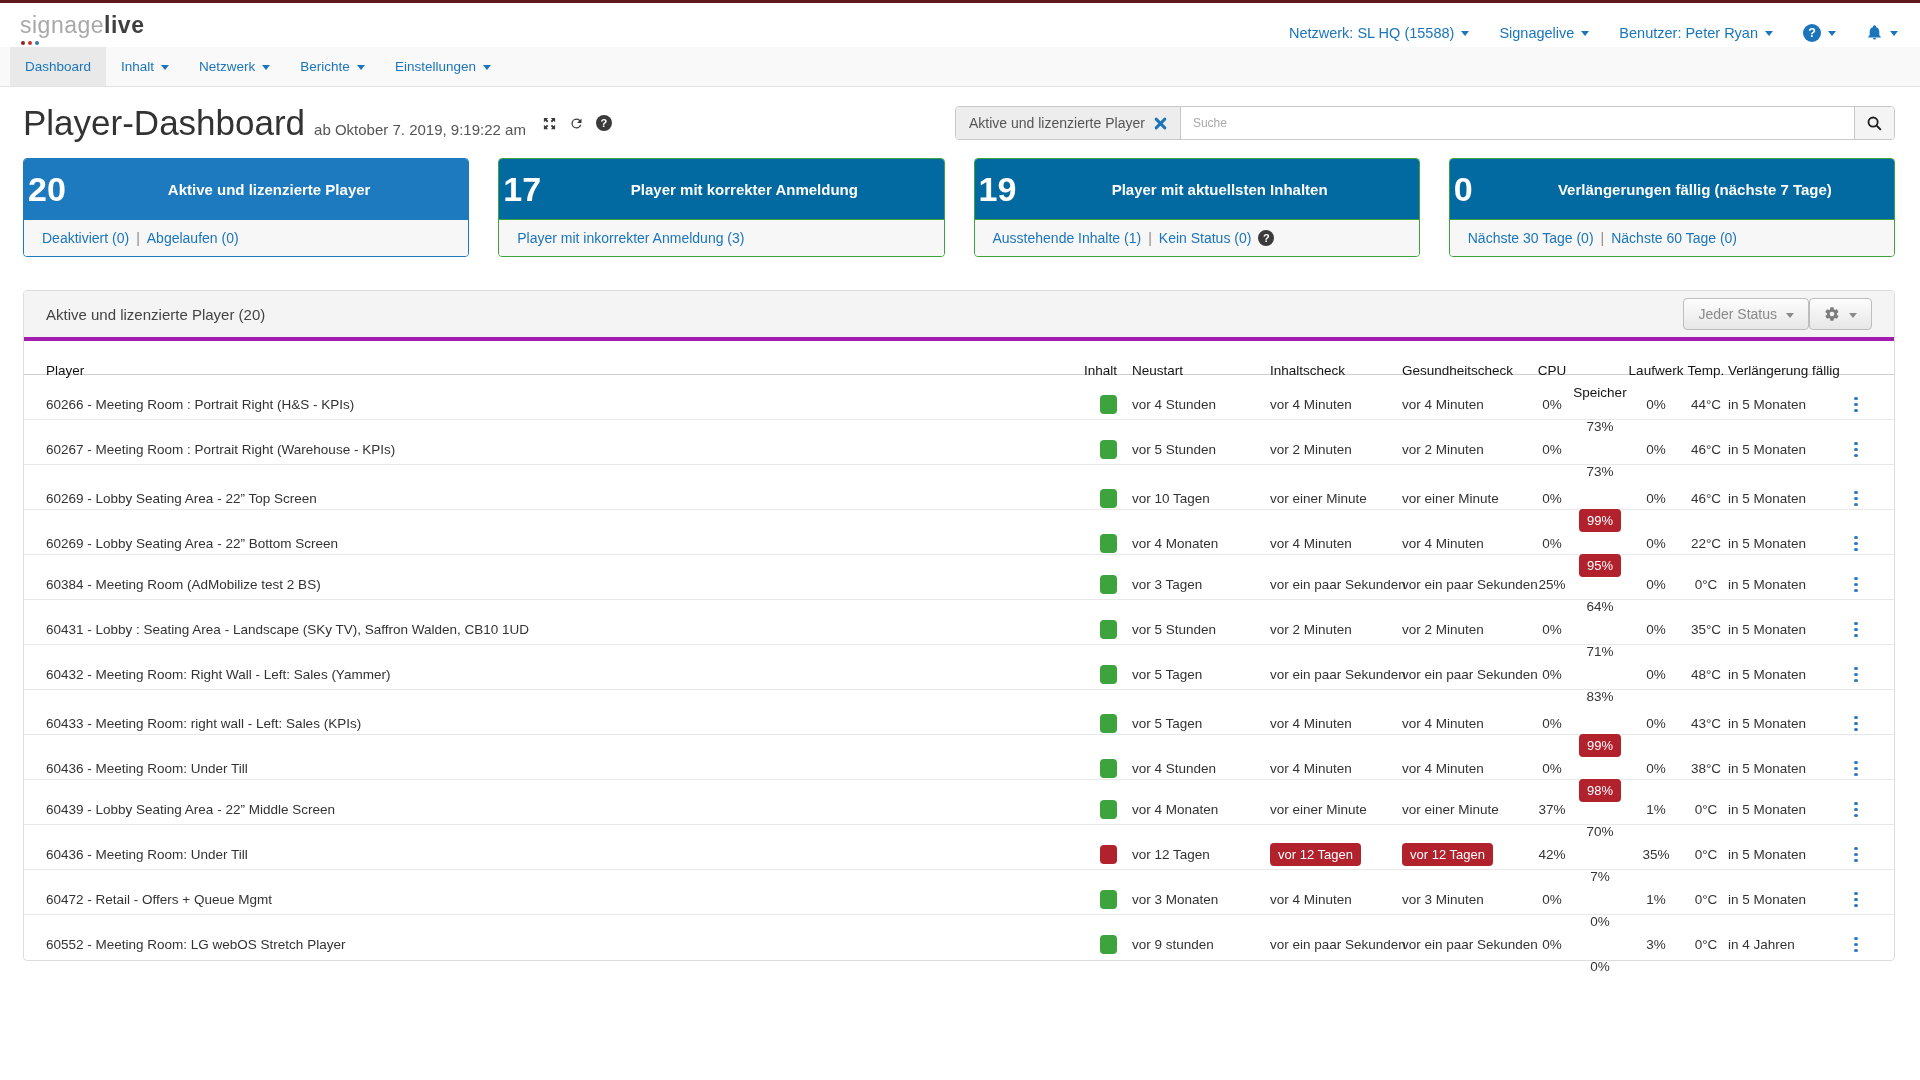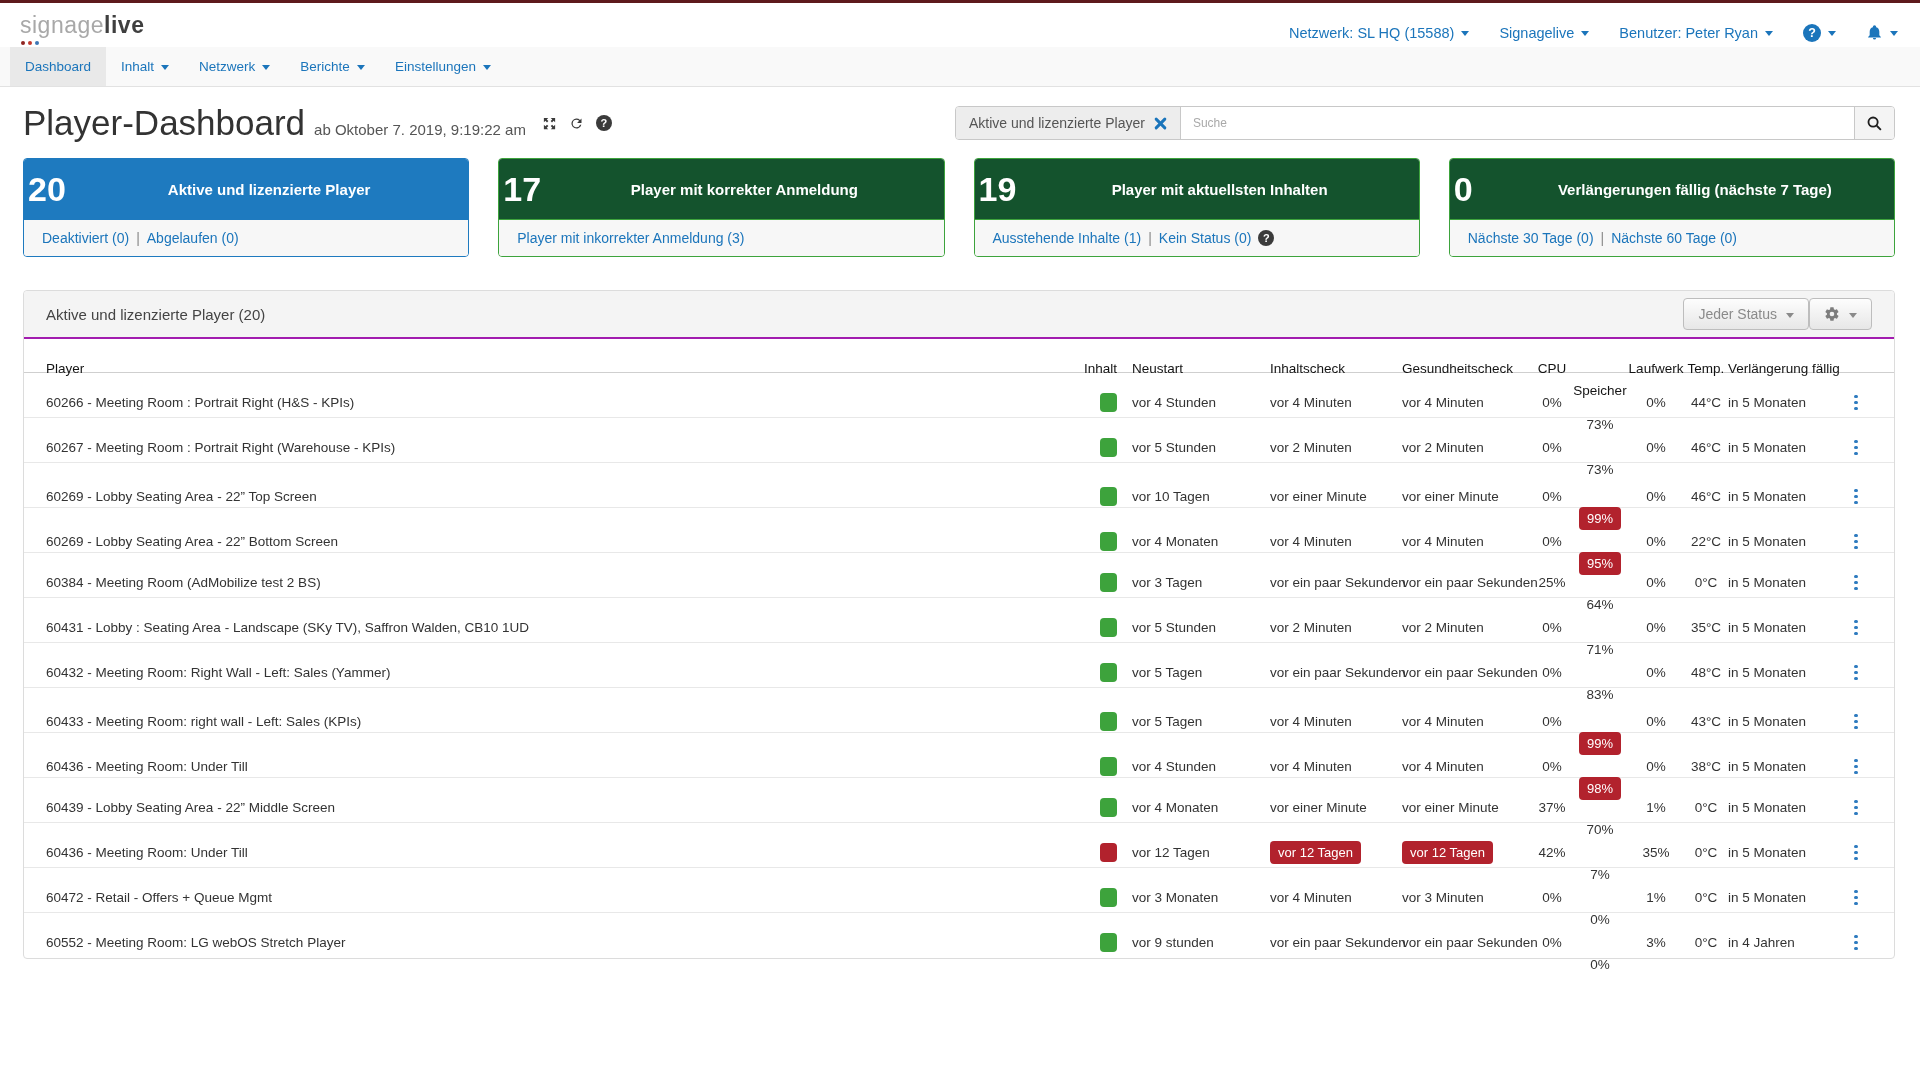--- a/index.html
+++ b/index.html
@@ -48,33 +48,33 @@
   .search-input::placeholder { color:#a9a9a9; }
   .search-btn { width:40px; background:#f4f4f4; border-left:1px solid #c8c8c8; display:flex; align-items:center; justify-content:center; cursor:pointer; }
 
   
   .cards { margin-top:15px; display:grid; grid-template-columns:repeat(4,1fr); gap:29px; }
   .card { border-radius:4px; overflow:hidden; border:1px solid; background:#f7f7f7; }
   .card-blue  { border-color:#1e7abf; }
   .card-green { border-color:#3da33c; }
   .card-header { height:60px; position:relative; display:flex; align-items:center; color:#fff; cursor:pointer; }
   .card-blue  .card-header { background:#1e7abf; }
-  .card-green .card-header { background:#14532d; }
+  .card-green .card-header { background:#0369a1; }
   .card-value { font-size:34px; font-weight:bold; margin-left:4px; position:relative; z-index:1; }
   .card-title { position:absolute; left:60px; right:14px; text-align:center; font-size:15px; font-weight:bold; }
   .card-footer { background:#f7f7f7; border-top:1px solid; padding:10px 18px; font-size:14px; color:#1b75bb; display:flex; align-items:center; white-space:nowrap; }
   .card-blue  .card-footer { border-top-color:#1e7abf; }
   .card-green .card-footer { border-top-color:#3da33c; }
   .card-link { cursor:pointer; }
   .card-sep { color:#8a8a8a; margin:0 7px; }
   .card-footer .dark-circle { margin-left:7px; }
 
   
   .panel { margin-top:33px; border:1px solid #dcdcdc; border-radius:4px; background:#fff; }
-  .panel-header { background:#f4f4f4; border-bottom:2px solid #a21caf; border-radius:4px 4px 0 0; display:flex; align-items:center; justify-content:space-between; padding:7px 22px; min-height:48px; }
+  .panel-header { background:#f4f4f4; border-bottom:4px solid #a21caf; border-radius:4px 4px 0 0; display:flex; align-items:center; justify-content:space-between; padding:7px 22px; min-height:48px; }
   .panel-title { font-size:15px; color:#444; }
   .panel-actions { display:flex; gap:0; }
   .btn { background:linear-gradient(#fdfdfd,#e7e7e7); border:1px solid #bdbdbd; border-radius:4px; color:#8a8a8a; font-size:14px; padding:7px 14px; display:flex; align-items:center; gap:9px; cursor:pointer; }
   .btn .caret { border-top-color:#8a8a8a; }
 
   .grid-row { display:grid; grid-template-columns:minmax(0,1fr) 48px 138px 132px 130px 40px 56px 56px 44px 112px 32px; align-items:center; padding:0 22px; }
   .thead { height:34px; border-bottom:1px solid #cfcfcf; font-size:13.5px; color:#141414; }
   .trow { height:45px; border-bottom:1px solid #e8e8e8; font-size:13.5px; color:#333; cursor:default; }
   .trow:last-child { border-bottom:none; }
   .cell { white-space:nowrap; }

